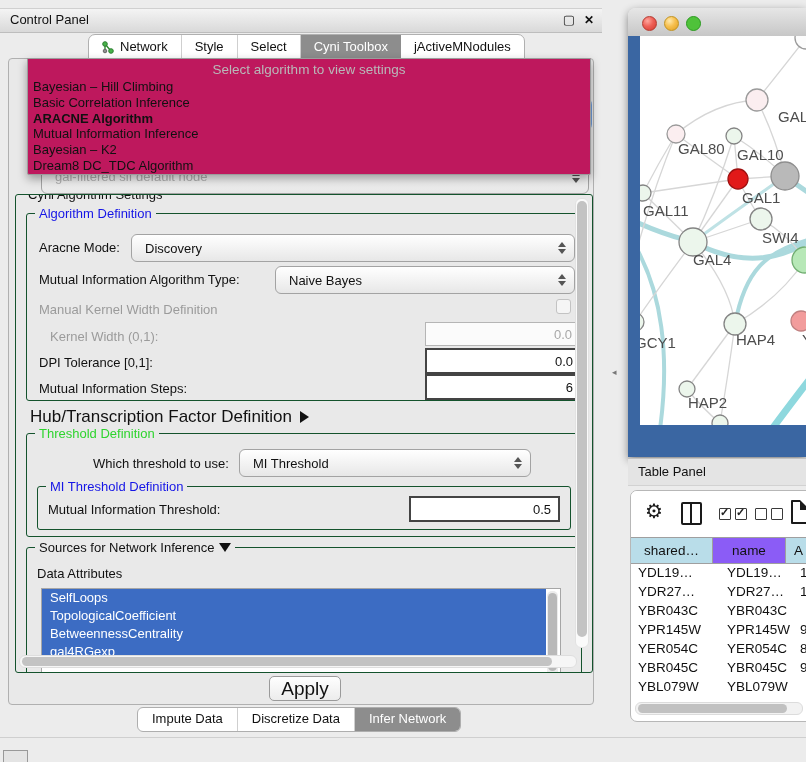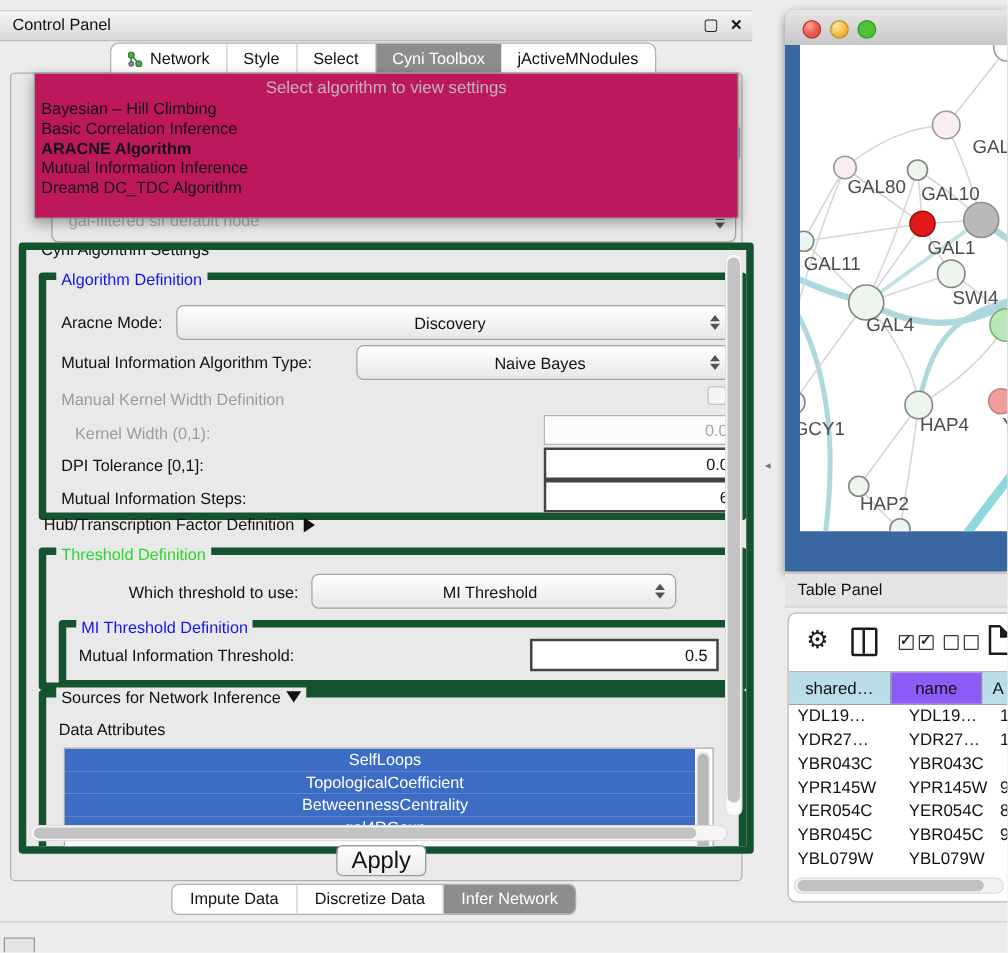--- a/index.html
+++ b/index.html
@@ -31,21 +31,21 @@
   .focus-ring{box-shadow:0 0 0 3px rgba(100,150,220,.9);}
   .ghost-text{color:#b0b0b0;}
   
   .popup{position:absolute;left:18px;top:-1px;width:562px;height:112px;background:#be185d;
     border:1px solid #9c9c9c;border-radius:0 0 2px 2px;box-shadow:0 4px 10px rgba(0,0,0,.35);z-index:30;
     display:flex;flex-direction:column;padding-top:3px;}
   .popup-prompt{text-align:center;color:#b9b9b9;font-size:13.5px;height:17px;}
   .algo-item{font-size:13px;line-height:15.8px;padding-left:5px;white-space:nowrap;}
   .algo-item.bold-item{font-weight:bold;}
   
-  .group{position:absolute;border:6px solid #14532d;border-radius:3px;text-align:center;}
+  .group{position:absolute;border:1px solid #14532d;border-radius:3px;}
   .legend{position:absolute;top:-8px;left:8px;background:#e9e9e9;padding:0 4px;font-size:13px;white-space:nowrap;display:flex;align-items:center;gap:4px;}
   .legend.blue{color:var(--ttl-blue,#1515e6);}
   .legend.green{color:var(--ttl-green,#2fd42f);}
   .lbl{position:absolute;font-size:13px;font-weight:normal;white-space:nowrap;}
   .lbl.dis{color:#9b9b9b;}
   .field{position:absolute;background:#fff;border:2px solid #444;font-size:13px;
     display:flex;align-items:center;justify-content:flex-end;padding-right:7px;}
   .field.dis{border:1px solid #b5b5b5;background:#fbfbfb;color:#a8a8a8;}
   .checkbox{position:absolute;width:13px;height:13px;border:1px solid #c3c3c3;border-radius:3px;background:#f5f5f5;}
   .tri-right{display:inline-block;width:0;height:0;border-top:6px solid transparent;border-bottom:6px solid transparent;border-left:9px solid #111;}
@@ -168,20 +168,21 @@
             <i class="dn"></i>
           </span>
       </div>
 
       <div class="popup">
         <div class="popup-prompt">Select algorithm to view settings</div>
         <div class="algo-item">Bayesian – Hill Climbing</div>
         <div class="algo-item">Basic Correlation Inference</div>
         <div class="algo-item bold-item">ARACNE Algorithm</div>
         <div class="algo-item">Mutual Information Inference</div>
+        <div class="algo-item">Bayesian – K2</div>
         <div class="algo-item">Dream8 DC_TDC Algorithm</div>
       </div>
 
       <div class="group" style="left:6px;top:135px;width:576px;height:477px;overflow:hidden;background:#e9e9e9;">
         <span class="legend">Cyni Algorithm Settings</span>
 
         <div class="group" style="left:10px;top:18px;width:554px;height:186px;">
           <span class="legend blue">Algorithm Definition</span>
 
           <span class="lbl" style="left:12px;top:26px;">Aracne Mode:</span>
@@ -214,21 +215,21 @@
           <div class="field" style="left:398px;top:134px;width:146px;height:22px;">
             <span>0.0</span>
           </div>
 
           <span class="lbl" style="left:12px;top:167px;">Mutual Information Steps:</span>
           <div class="field" style="left:398px;top:160px;width:146px;height:22px;">
             <span>6</span>
           </div>
         </div>
 
-        <span class="lbl" style="left:14px;top:212px;font-weight:normal;font-size:13px;display:flex;align-items:center;gap:8px;">
+        <span class="lbl" style="left:14px;top:212px;font-weight:normal;font-size:17px;display:flex;align-items:center;gap:8px;">
           <span>Hub/Transcription Factor Definition</span>
           <span class="tri-right"></span>
         </span>
 
         <div class="group" style="left:10px;top:238px;width:554px;height:102px;">
           <span class="legend green">Threshold Definition</span>
 
           <span class="lbl" style="left:66px;top:22px;">Which threshold to use:</span>
           <div class="combo" style="left:212px;top:15px;width:290px;height:26px;">
             <span class="val">MI Threshold</span>

